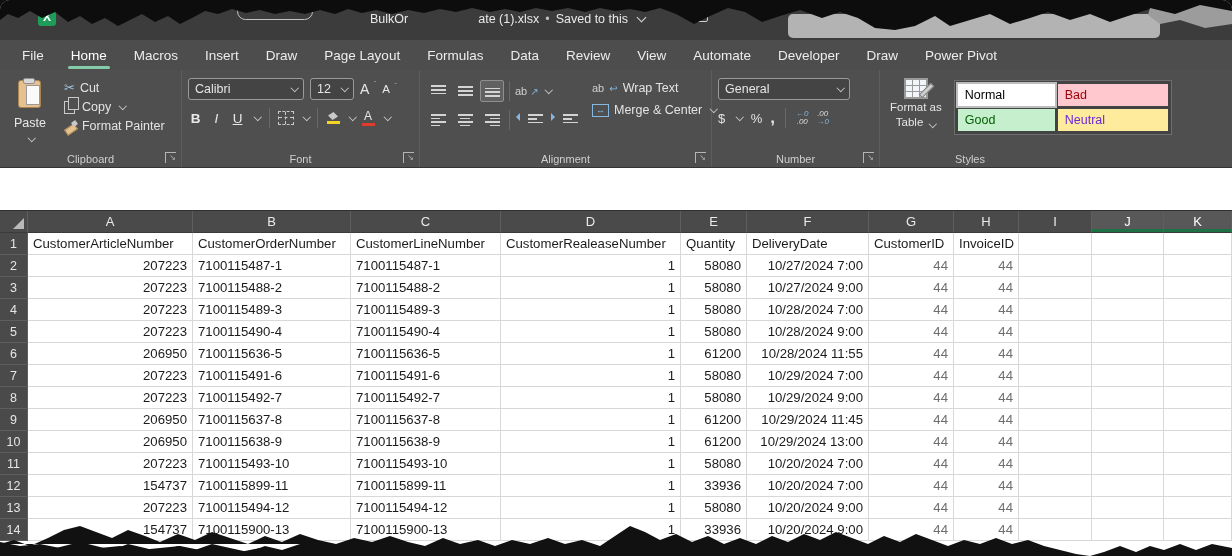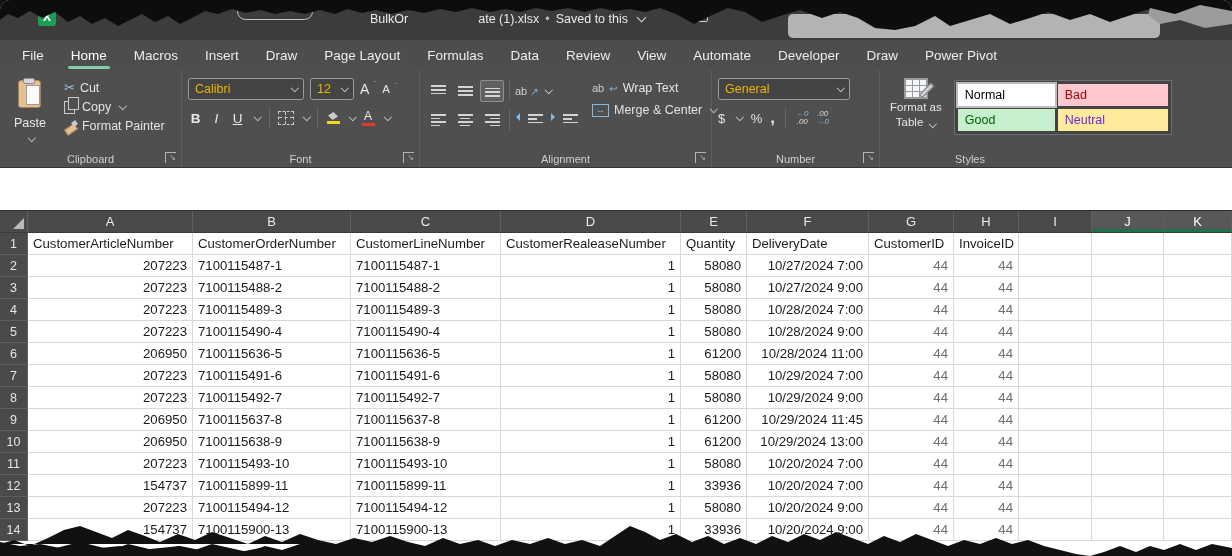--- a/index.html
+++ b/index.html
@@ -50,21 +50,21 @@
   .cut-ic{color:#9fc0dd;font-size:13px;}
   .copy-ic{width:9px;height:11px;border:1.3px solid #c9c9c9;position:relative;margin-right:2px;}
   .copy-ic::before{content:"";position:absolute;left:3px;top:-5px;width:9px;height:11px;border:1.3px solid #c9c9c9;background:#4f4f4f;}
   .fp-ic{width:13px;height:13px;position:relative;}
   .fp-ic::before{content:"";position:absolute;left:1px;top:6px;width:10px;height:5px;background:#e5c191;border:1px solid #a8854f;transform:rotate(-35deg);}
   .fp-ic::after{content:"";position:absolute;left:8px;top:1px;width:5px;height:5px;background:#c9c9c9;transform:rotate(-35deg);}
 
   .font-body{display:flex;flex-direction:column;gap:8px;}
   .rb-row{display:flex;align-items:center;gap:6px;}
   .rb-select{display:flex;align-items:center;justify-content:space-between;background:#444;border:1px solid #9a9a9a;
-             border-radius:3px;color:#eab308;font-size:12.5px;height:22px;padding:0 6px;box-sizing:border-box;}
+             border-radius:3px;color:#e5e5e5;font-size:12.5px;height:22px;padding:0 6px;box-sizing:border-box;}
   .fontA{color:#e8e8e8;font-size:14px;position:relative;padding-right:7px;}
   .fontA.small{font-size:11.5px;}
   .fontA i{position:absolute;top:-2px;right:0;font-style:normal;font-size:8px;color:#86b7e0;}
   .biu{color:#e8e8e8;font-size:13.5px;width:15px;text-align:center;}
   .vsep{width:1px;height:20px;background:#686868;margin:0 2px;}
   .bord-ic{width:14px;height:12px;border:1px dashed #c9c9c9;position:relative;}
   .bord-ic::before{content:"";position:absolute;left:0;right:0;top:5px;border-top:1px dashed #c9c9c9;}
   .bord-ic::after{content:"";position:absolute;top:0;bottom:0;left:6px;border-left:1px dashed #c9c9c9;}
   .fill-ic{width:14px;display:flex;flex-direction:column;align-items:center;gap:1px;}
   .fill-ic b{width:10px;height:8px;background:#c9c9c9;clip-path:polygon(0 45%,55% 0,100% 55%,45% 100%);}
@@ -457,21 +457,21 @@
         <div class="cell l" style="width: 72px;"></div>
         <div class="cell l" style="width: 68px;"></div>
       </div>
       <div class="shr">
         <div class="rh" style="width: 28px;">6</div>
         <div class="cell r" style="width: 165px;">206950</div>
         <div class="cell l" style="width: 158px;">7100115636-5</div>
         <div class="cell l" style="width: 150px;">7100115636-5</div>
         <div class="cell r" style="width: 180px;">1</div>
         <div class="cell r" style="width: 66px;">61200</div>
-        <div class="cell r" style="width: 122px;">10/28/2024 11:00</div>
+        <div class="cell r" style="width: 122px;">10/28/2024 11:55</div>
         <div class="cell r gray" style="width: 85px;">44</div>
         <div class="cell r gray" style="width: 65px;">44</div>
         <div class="cell l" style="width: 73px;"></div>
         <div class="cell l" style="width: 72px;"></div>
         <div class="cell l" style="width: 68px;"></div>
       </div>
       <div class="shr">
         <div class="rh" style="width: 28px;">7</div>
         <div class="cell r" style="width: 165px;">207223</div>
         <div class="cell l" style="width: 158px;">7100115491-6</div>

